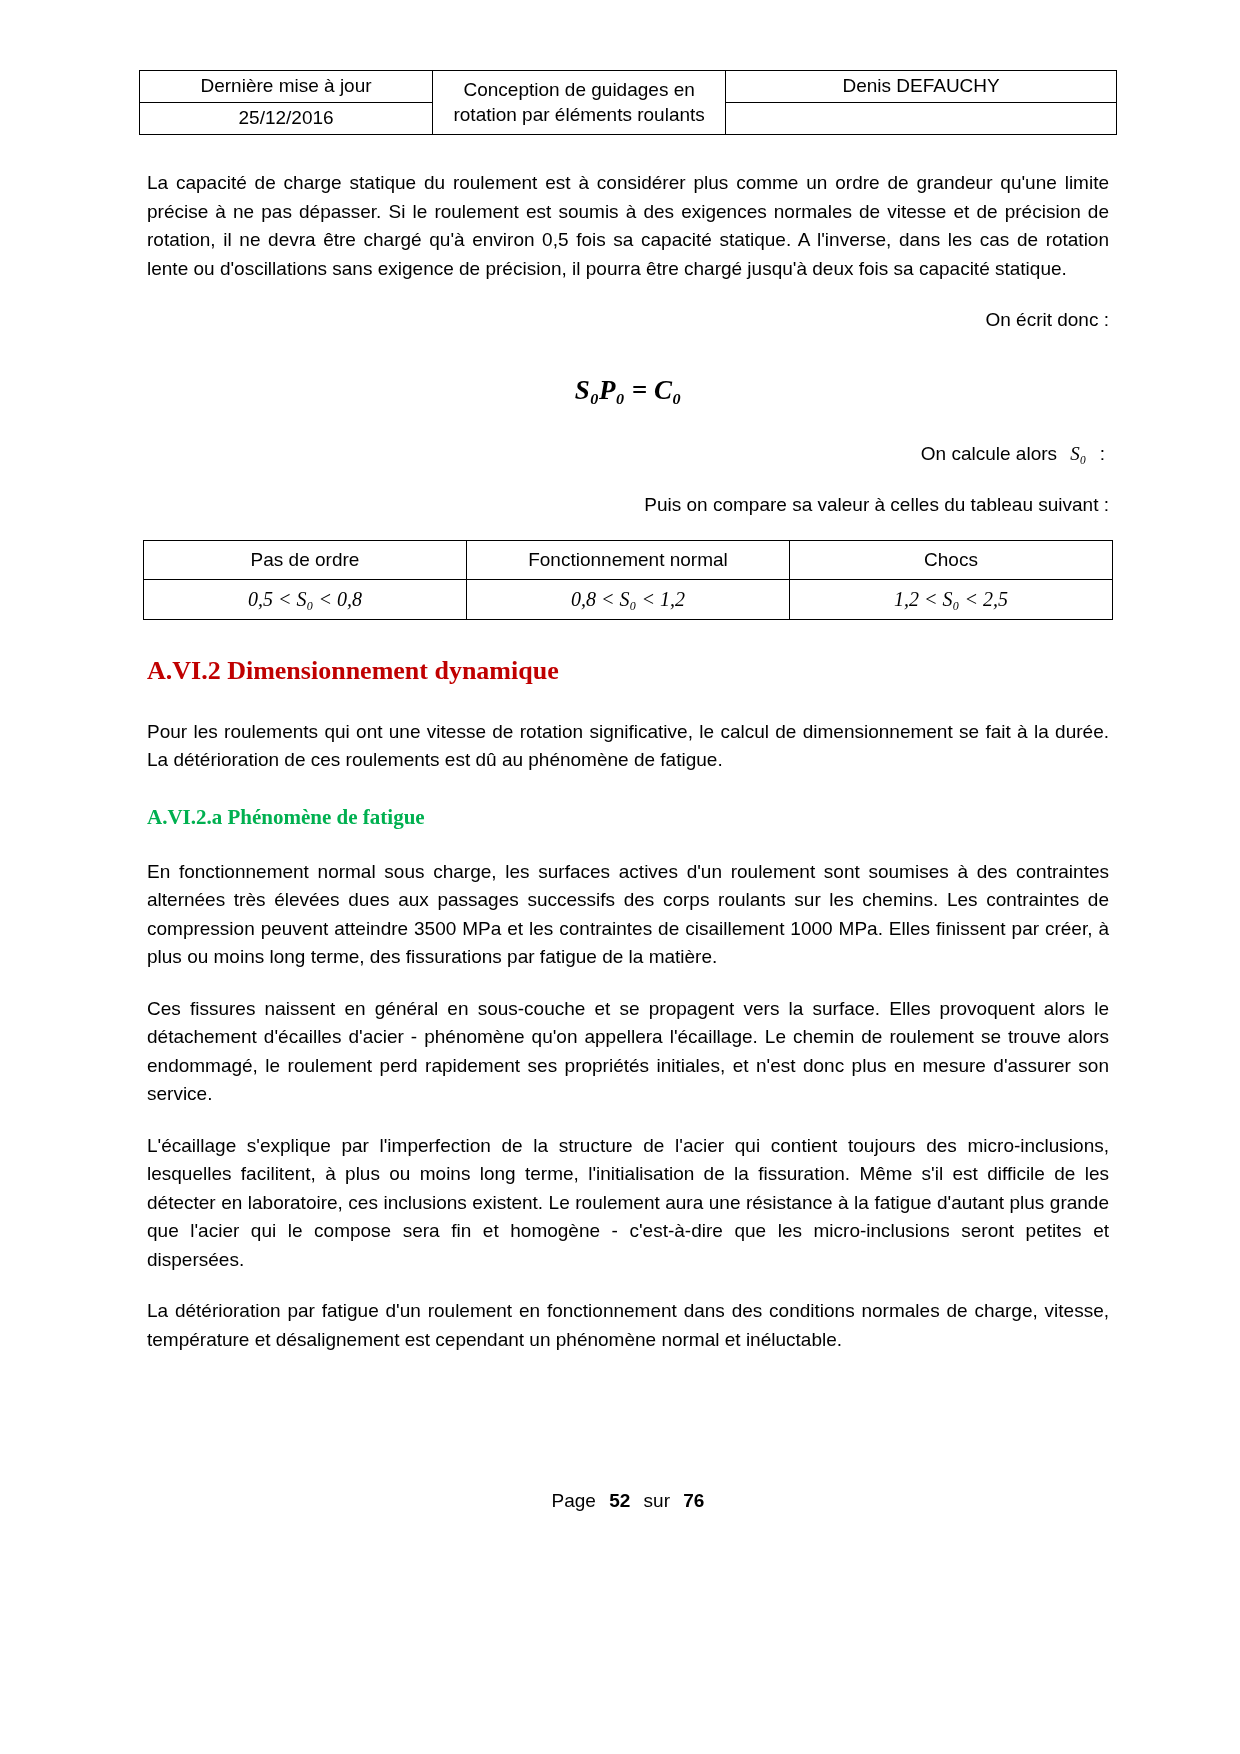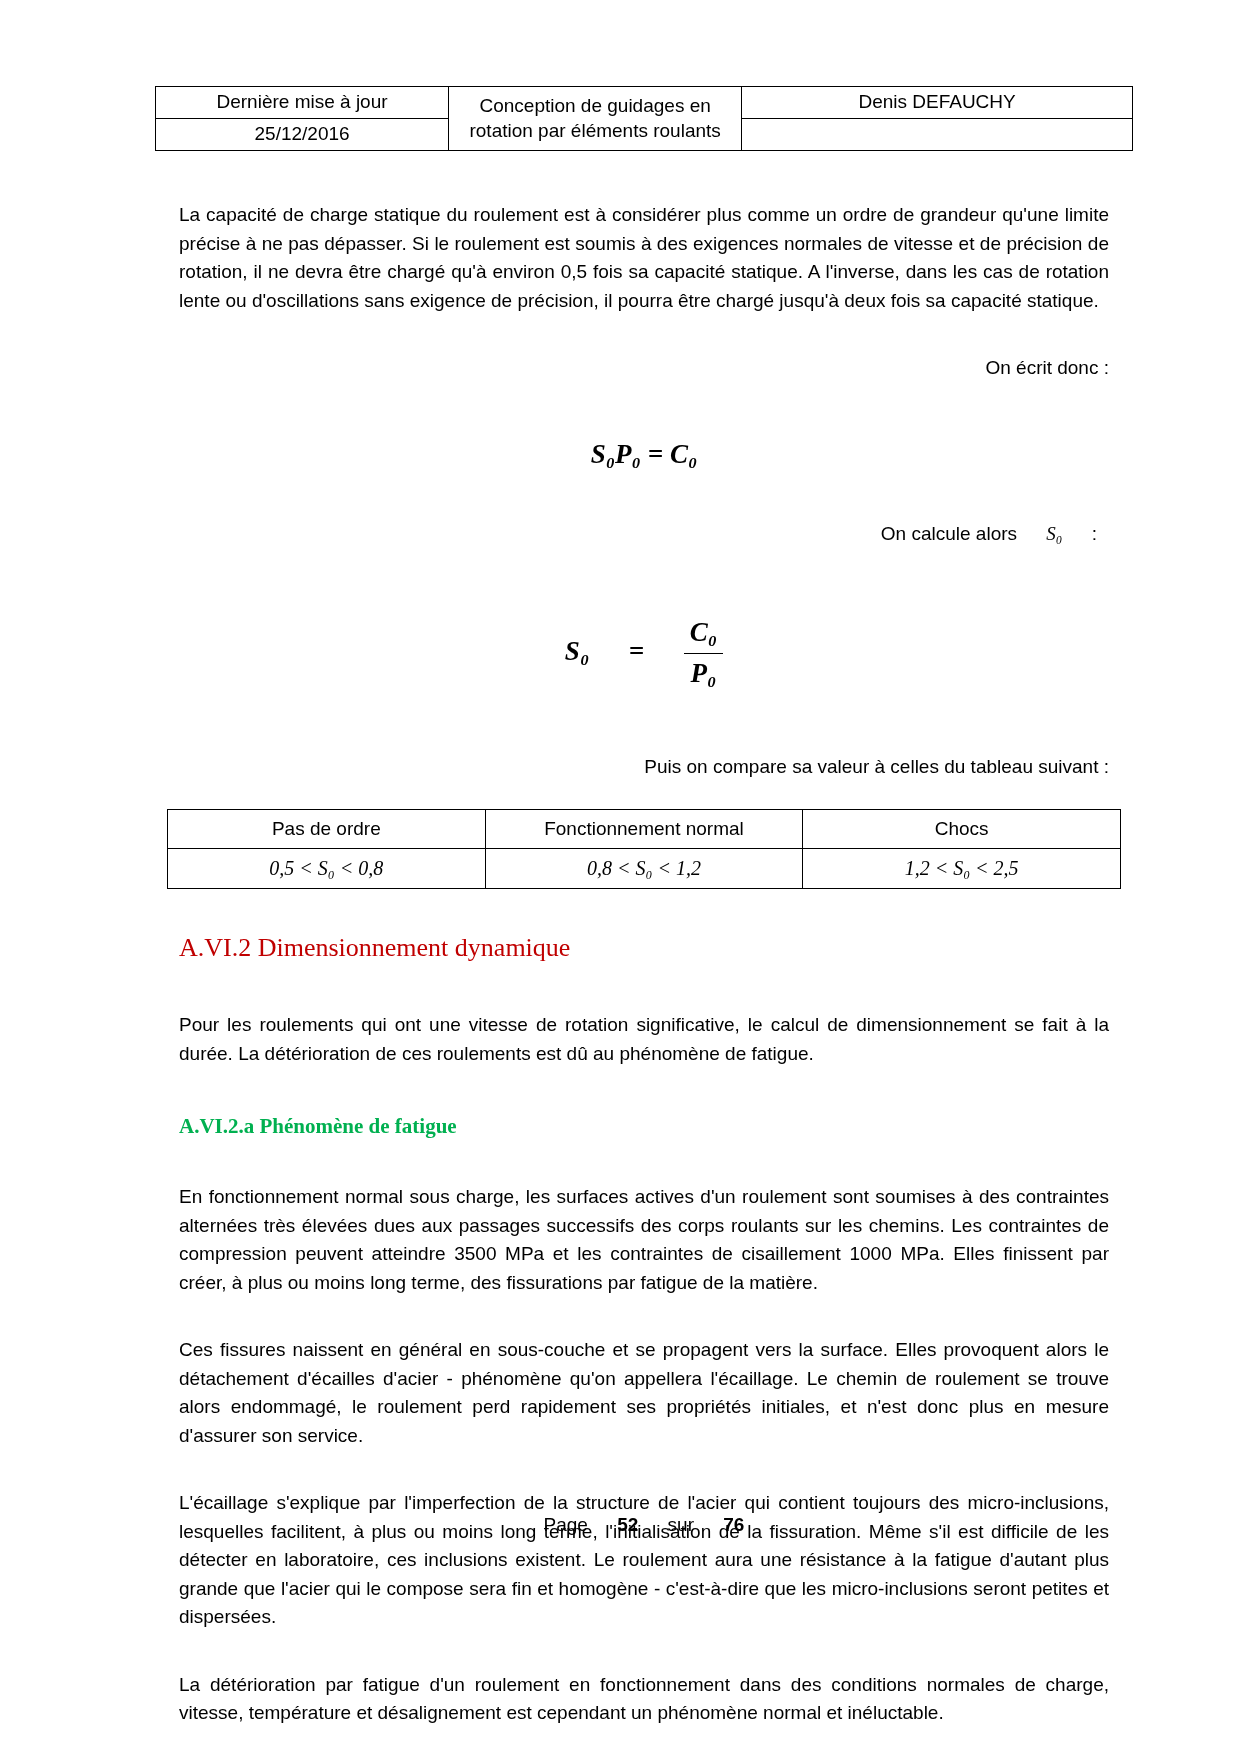--- a/index.html
+++ b/index.html
@@ -1,15 +1,15 @@
 <!DOCTYPE html>
 <html><head>
 <meta charset="utf-8">
 <style>
-  * { margin: 0; padding: 12px; box-sizing: border-box; }
+  * { margin: 0; padding: 4px; box-sizing: border-box; }
   html, body { background: #ffffff; }
   .page {
     width: 1240px;
     height: 1754px;
     margin: 0 auto;
     background: #ffffff;
     position: relative;
     padding: 62px 131px 0 131px;
     font-family: "Liberation Sans", "DejaVu Sans", sans-serif;
     color: #000000;
@@ -66,21 +66,21 @@
     text-align: center;
     vertical-align: middle;
     padding: 8px 4px;
   }
   .s-table .val-row td { font-size: 20px; }
 
   .remark { margin-top: 42px; }
 
   h1.section {
     font-family: "Liberation Serif", "DejaVu Serif", serif;
-    font-weight: normal;
+    font-weight: bold;
     font-size: 26px;
     color: #C00000;
     margin: 32px 0 24px;
   }
   h2.subsection {
     font-family: "Liberation Serif", "DejaVu Serif", serif;
     font-weight: bold;
     font-size: 21px;
     color: #00B050;
     margin: 22px 0 20px;
@@ -120,28 +120,20 @@
     <p class="para">La capacité de charge statique du roulement est à considérer plus comme un ordre de grandeur qu'une limite précise à ne pas dépasser.  Si le roulement est soumis à des exigences normales de vitesse et de précision de rotation, il ne devra être chargé qu'à environ 0,5 fois sa capacité statique.  A l'inverse, dans les cas de rotation lente ou d'oscillations sans exigence de précision, il pourra être chargé jusqu'à deux fois sa capacité statique.</p>
 
     <p class="para lead-in">On écrit donc :</p>
 
     <div class="formula-block">
       <span class="math">S₀P₀ = C₀</span>
     </div>
 
     <p class="para lead-in"><span>On calcule alors </span><span class="math">S₀</span><span> :</span></p>
 
-    <div class="formula-block">
-      <span class="math">S₀</span>
-      <span class="math">=</span>
-      <span class="frac">
-        <span class="frac-num math">C₀</span>
-        <span class="frac-den math">P₀</span>
-      </span>
-    </div>
 
     <p class="para lead-in">Puis on compare sa valeur à celles du tableau suivant :</p>
 
     <table class="s-table">
       <tbody>
           <tr class="hdr-row">
         <td>Pas de ordre</td>
         <td>Fonctionnement normal</td>
         <td>Chocs</td>
       </tr>

